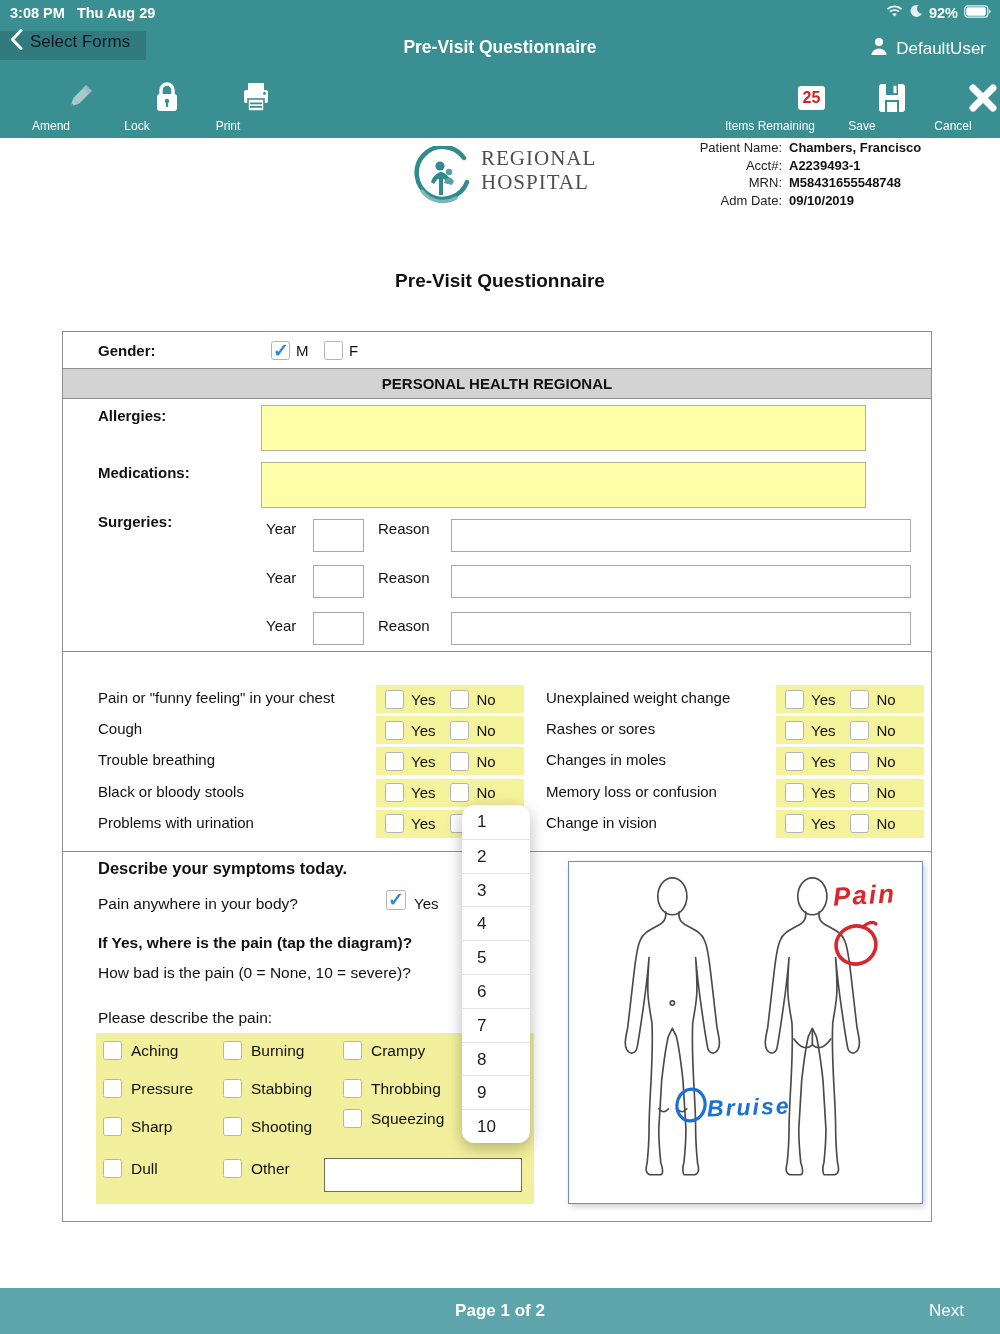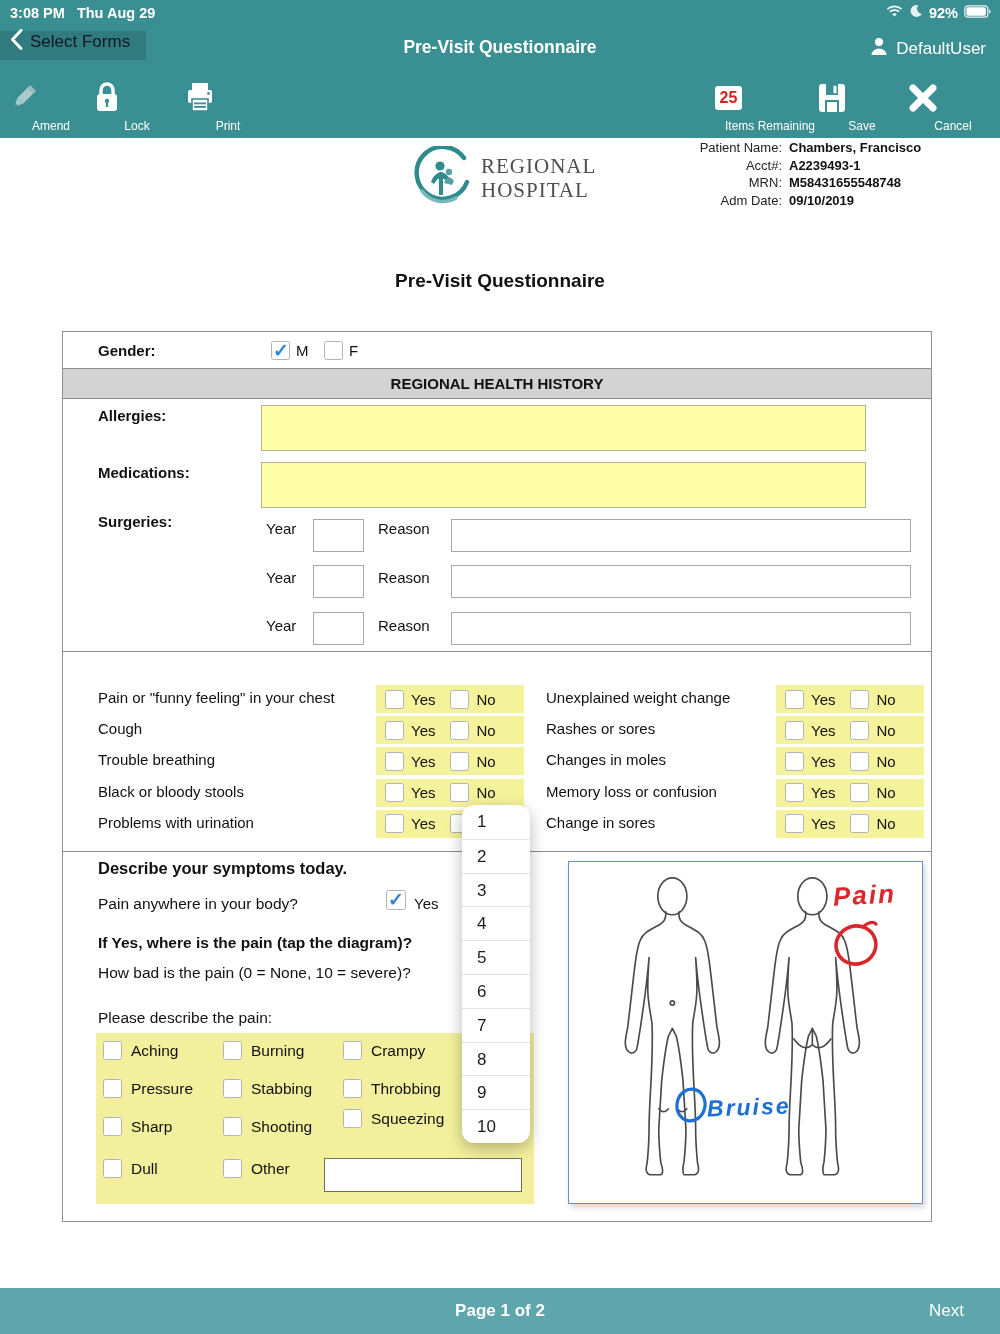--- a/index.html
+++ b/index.html
@@ -14,26 +14,26 @@
   .statusbar { position:absolute; left:0; top:0; width:100%; height:28px; color:#fff; font-size:14.5px; font-weight:600;padding-left:34px; }
   .sb-left { position:absolute; left:10px; top:5px; }
   .sb-right { position:absolute; right:8px; top:4px; display:flex; align-items:center; gap:6px; }
   .navbar { position:absolute; left:0; top:28px; width:100%; height:42px; color:#fff; }
   .back-btn { position:absolute; left:0; top:3px; height:29px; padding:0 16px 7px 10px; background:rgba(0,0,0,0.14);
     display:flex; align-items:center; gap:7px; font-size:17px; color:#0f172a; cursor:pointer; }
   .nav-title { position:absolute; left:0; width:100%; text-align:center; top:9px; font-size:17.5px; font-weight:700; }
   .nav-user { position:absolute; right:14px; top:8px; display:flex; align-items:center; gap:7px; font-size:17px; }
   .toolbar { position:absolute; left:0; top:70px; width:100%; height:68px; }
   .titem { position:absolute; top:10px; width:90px; text-align:center; color:#fff; cursor:pointer; }
-  .titem .ticon { height:36px; display:flex; align-items:center; justify-content:flex-start; }
+  .titem .ticon { height:36px; display:flex; align-items:center; justify-content:flex-end; }
   .titem .tlabel { font-size:12px; margin-top:3px; }
   .badge { display:inline-block; min-width:27px; height:24px; background:#fff; border-radius:3px;
     color:#d81e1e; font-weight:700; font-size:16px; line-height:24px; padding:0 3px; }
   
-  .logo-wrap { position:absolute; left:413px; top:146px; display:flex; align-items:center; gap:8px; }
+  .logo-wrap { position:absolute; left:413px; top:146px; display:flex; gap:8px; }
   .logo-text { font-family:"Liberation Serif", serif; font-size:21px; letter-spacing:1px; color:#4e4e4e; line-height:24px; }
   .patient { position:absolute; left:694px; top:139px; font-size:13px; line-height:17.5px; }
   .prow { display:flex; }
   .plabel { width:88px; text-align:right; color:#222; }
   .pvalue { margin-left:7px; font-weight:700; }
   
   .form-title { position:absolute; left:0; width:100%; top:270px; text-align:center; font-size:19px; font-weight:700; }
   .form-sub { position:absolute; left:0; width:100%; top:300px; text-align:center; font-size:15px; }
   
   .fbox { position:absolute; left:62px; width:870px; background:#fff; border:1px solid #8f8f8f; }
@@ -225,21 +225,21 @@
   <div class="fbox" style="top:331px; height:38px;">
     <span class="blabel" style="left:35px; top:10px;">Gender:</span>
     <span class="cb" style="position:absolute; left:208px; top:9px;">
         <span class="tick">✓</span>
       </span>
     <span class="txt" style="left:233px; top:10px;">M</span>
     <span class="cb" style="position:absolute; left:261px; top:9px;"></span>
     <span class="txt" style="left:286px; top:10px;">F</span>
   </div>
 
-  <div class="graybar">REGIONAL HEALTH HISTORY</div>
+  <div class="graybar">PERSONAL HEALTH REGIONAL</div>
 
   <div class="fbox" style="top:398px; height:254px;">
     <span class="blabel" style="left:35px; top:8px;">Allergies:</span>
     <div class="yinput" style="left:198px; top:6px; width:605px; height:46px;"></div>
     <span class="blabel" style="left:35px; top:65px;">Medications:</span>
     <div class="yinput" style="left:198px; top:63px; width:605px; height:46px;"></div>
     <span class="blabel" style="left:35px; top:114px;">Surgeries:</span>
 
     <span class="txt" style="left:203px; top:121px;">Year</span>
     <div class="winput" style="left:250px; top:120px; width:51px; height:33px;"></div>
@@ -324,21 +324,21 @@
           </div>
       </div>
       <div class="exam-row">
         <span class="llabel">Problems with urination</span>
         <div class="pill lp">
             <span class="cb"></span>
             <span class="pl">Yes</span>
             <span class="cb" style="margin-left:8px;"></span>
             <span class="pl">No</span>
           </div>
-        <span class="rlabel">Change in sores</span>
+        <span class="rlabel">Change in vision</span>
         <div class="pill rp">
             <span class="cb"></span>
             <span class="pl">Yes</span>
             <span class="cb" style="margin-left:8px;"></span>
             <span class="pl">No</span>
           </div>
       </div>
     </div>
   </div>
 

